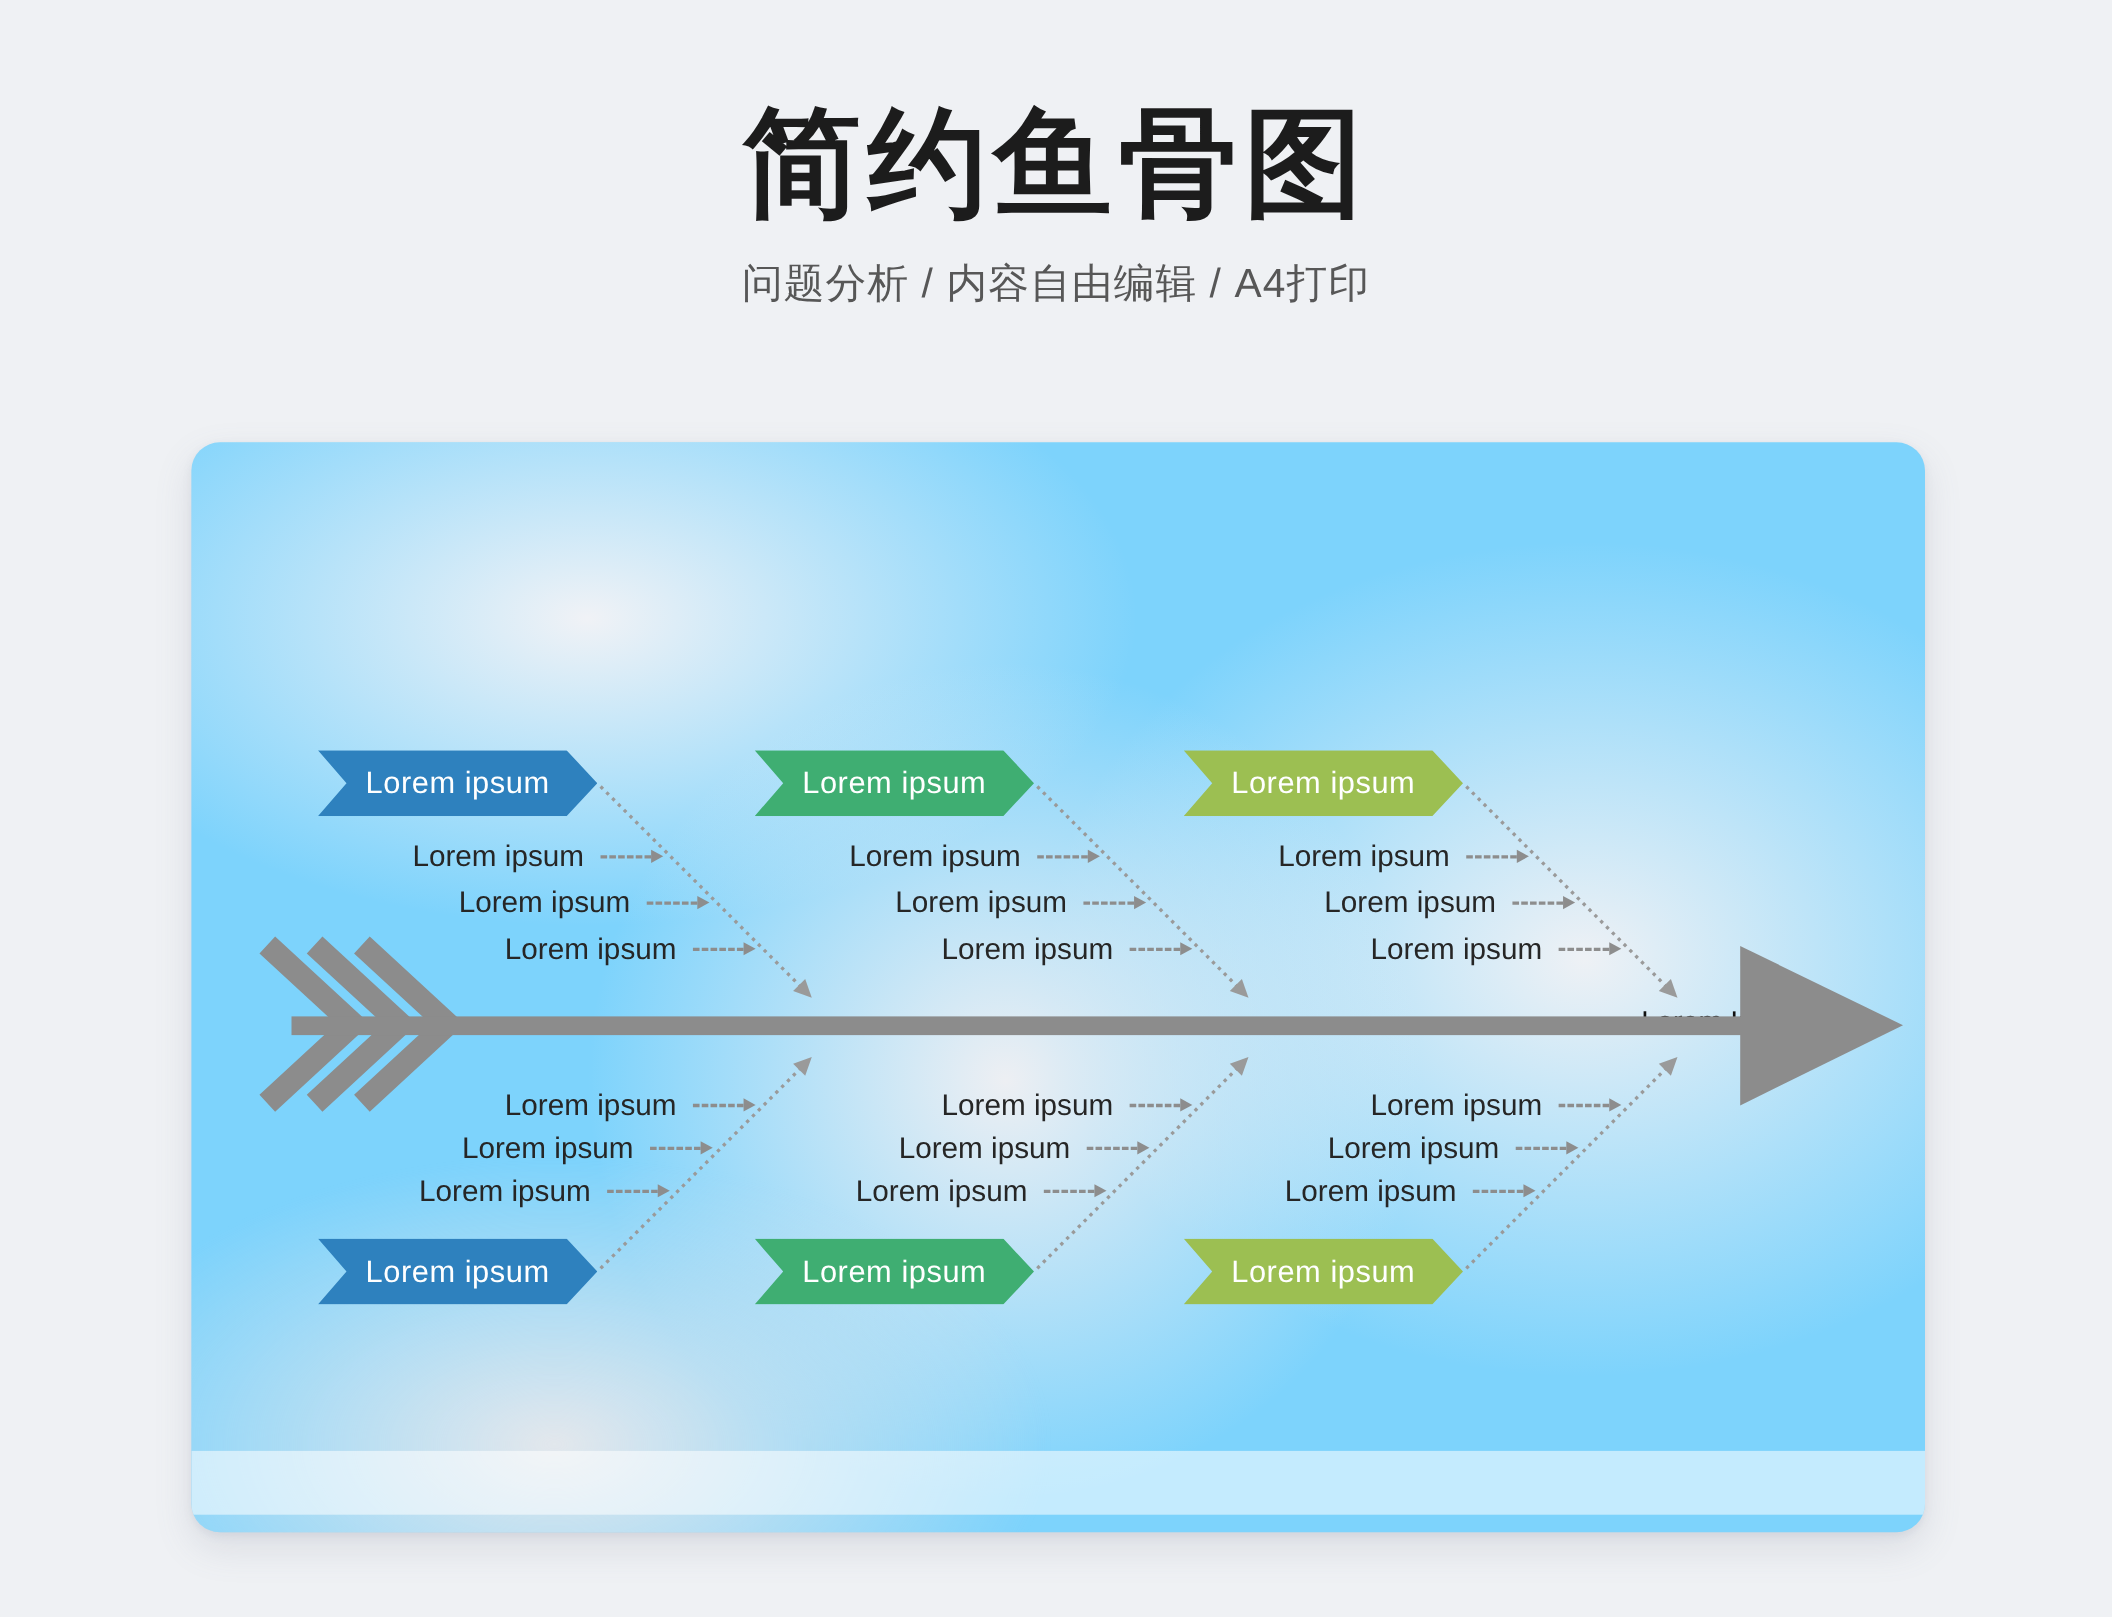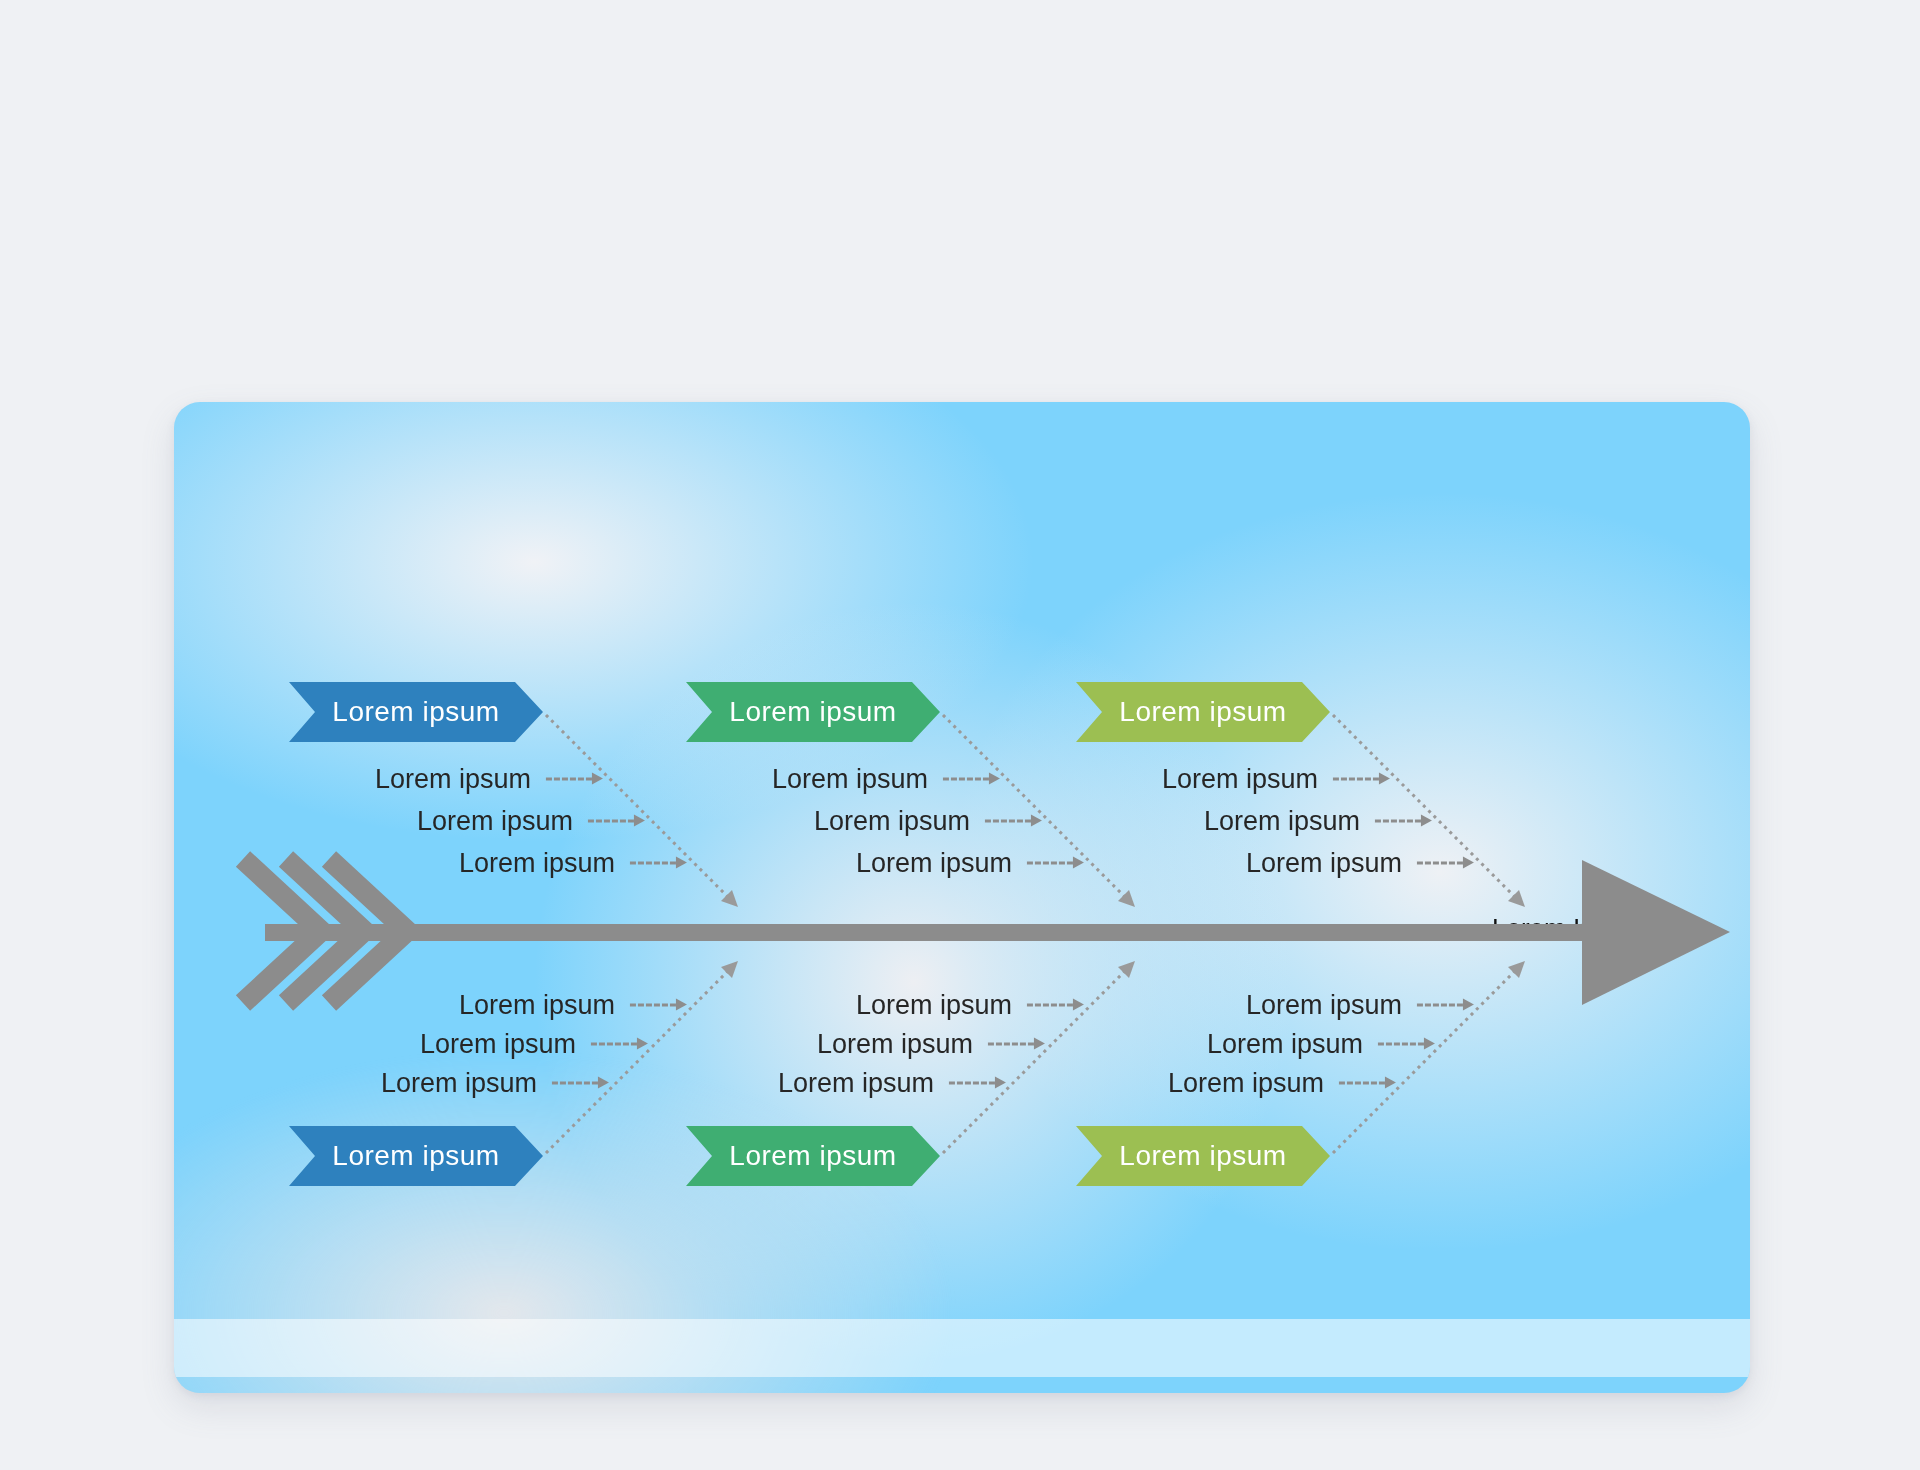--- a/index.html
+++ b/index.html
@@ -50,20 +50,22 @@
   .mini-arrow{position:relative;width:46px;height:0;border-top:3px dashed #8d8d8d;display:inline-block;}
   .mini-arrow::after{
     content:'';position:absolute;right:-11px;top:-8px;width:0;height:0;
     border-left:11px solid #8d8d8d;border-top:6px solid transparent;border-bottom:6px solid transparent;
   }
 </style>
 </head>
 <body>
 
 <div class="header">
+  <h1 class="page-title">简约鱼骨图</h1>
+  <p class="page-subtitle">问题分析 / 内容自由编辑 / A4打印</p>
 </div>
 
 <div class="card">
   <div class="blob blob-a"></div>
   <div class="blob blob-b"></div>
   <div class="blob blob-c"></div>
   <div class="blob blob-d"></div>
   <div class="bottom-band"></div>
 
   <div class="head-label-clip">

